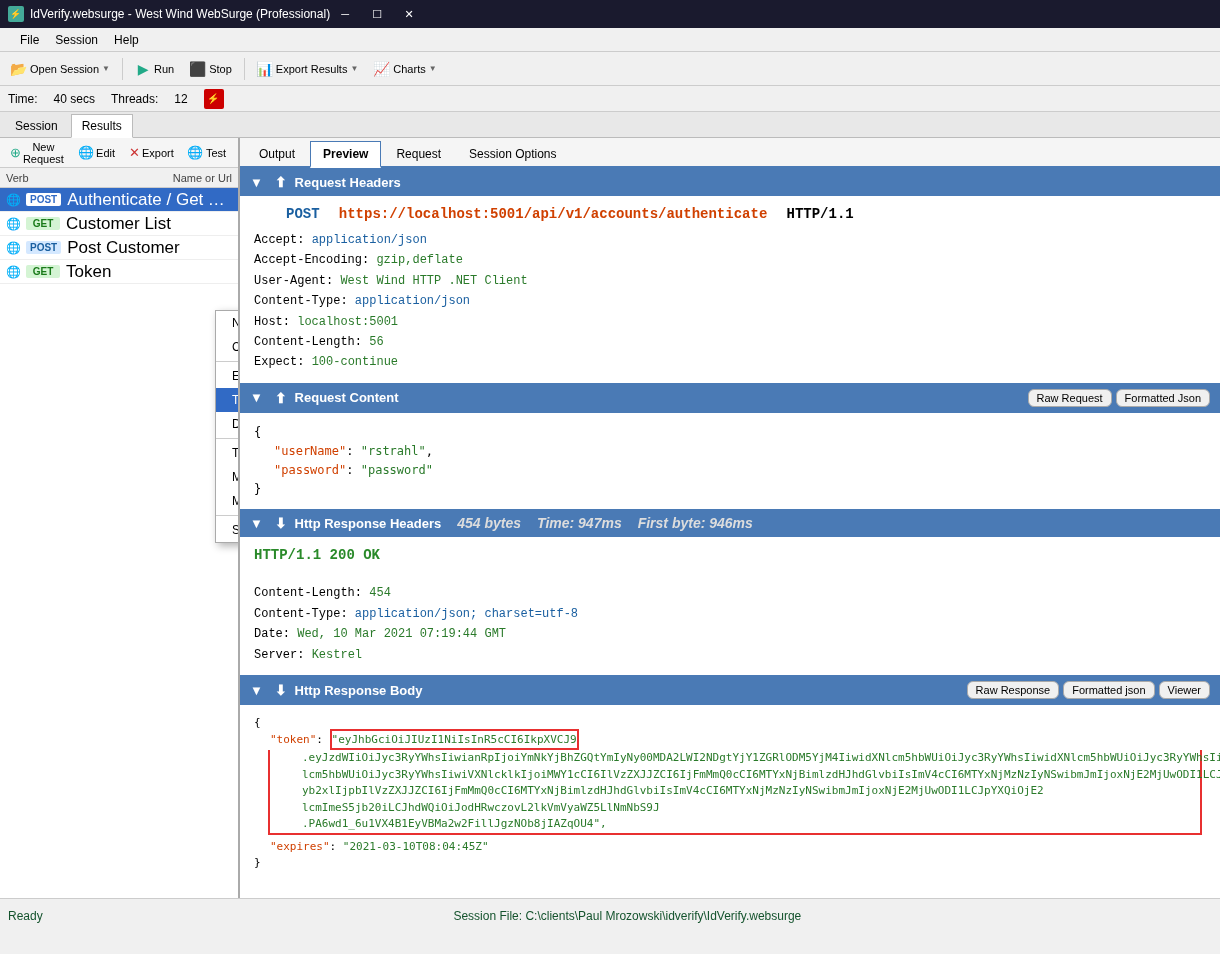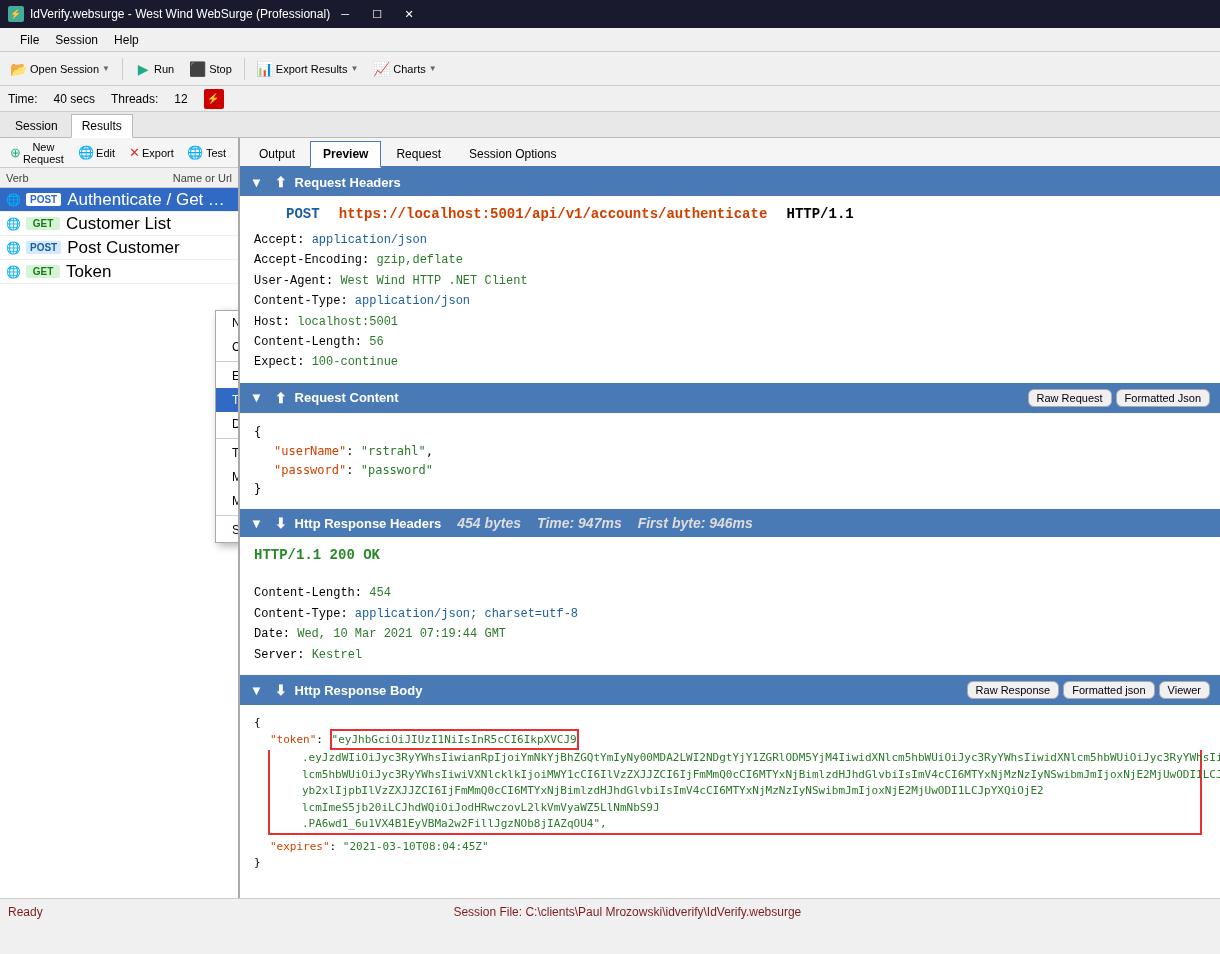--- a/index.html
+++ b/index.html
@@ -101,21 +101,21 @@
     .response-token-str { color: #2a7a2a; }
 
     
     #context-menu { position: absolute; left: 215px; top: 172px; width: 230px; background: #fff; border: 1px solid #aaa; box-shadow: 3px 3px 8px rgba(0,0,0,0.3); z-index: 100; }
     .ctx-item { padding: 5px 16px; cursor: pointer; display: flex; justify-content: space-between; align-items: center; font-size: 12px; }
     .ctx-item.selected-item { background: #316ac5; color: #fff; }
     .ctx-sep { height: 1px; background: #ccc; margin: 2px 0; }
     .ctx-shortcut { font-size: 11px; color: #888; }
 
     
-    #bottom-status { height: 26px; background: #f0f0f0; border-top: 1px solid #ccc; display: flex; align-items: center; padding: 8px 8px; font-size: 12px; color: #7f1d1d; }
+    #bottom-status { height: 26px; background: #f0f0f0; border-top: 1px solid #ccc; display: flex; align-items: center; padding: 17px 8px; font-size: 12px; color: #14532d; }
     .status-path { flex: 1; text-align: center; }
   </style>
 </head>
 <body>
 
 <div id="titlebar">
   <div class="app-icon">⚡</div>
   <span>IdVerify.websurge - West Wind WebSurge (Professional)</span>
   <div class="win-controls">
     <button class="win-btn">─</button>

